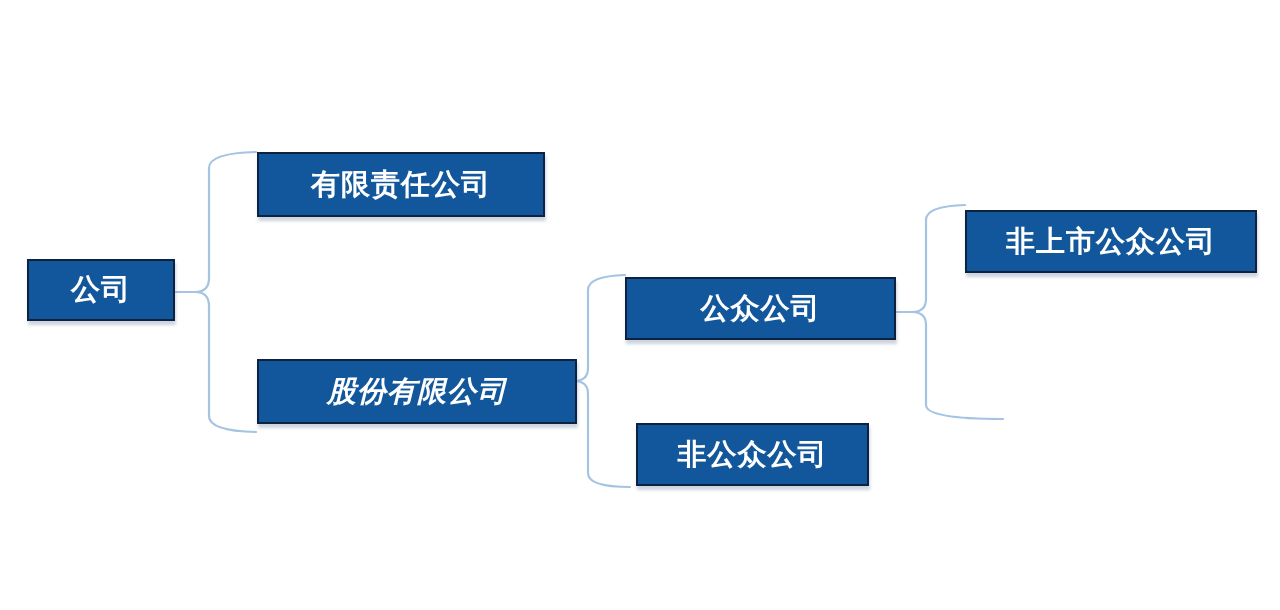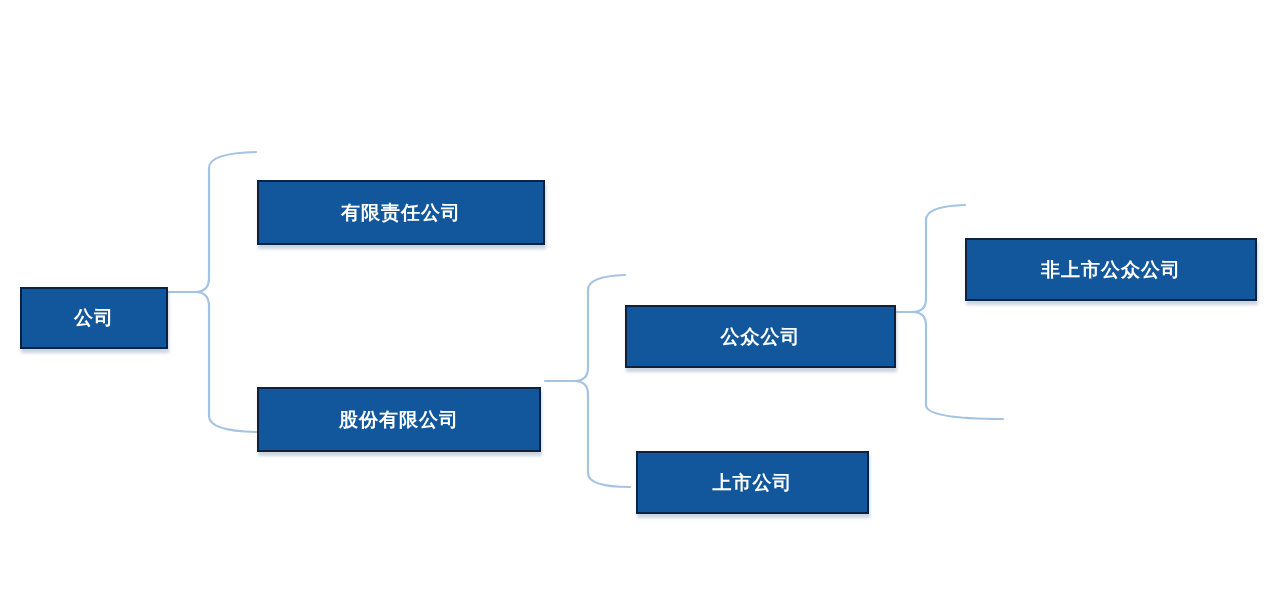--- a/index.html
+++ b/index.html
@@ -36,31 +36,30 @@
   }
   .node {
     position: absolute;
     display: flex;
     align-items: center;
     justify-content: center;
     background: var(--node-fill);
     border: 2px solid var(--node-border);
     box-shadow: 1px 4px 3px rgba(130, 148, 170, 0.40);
     color: var(--node-text);
-    font-size: 19px;
+    font-size: 29px;
     font-weight: bold;
     letter-spacing: 1px;
     text-align: center;
     white-space: nowrap;
     user-select: none;
-    margin-top: 28px;
   }
-  .node-company               { left: 20px;   top: 259px; width: 148px; height: 62px; }
+  .node-company               { left: 27px;   top: 259px; width: 148px; height: 62px; }
   .node-limited-liability     { left: 257px; top: 152px; width: 288px; height: 65px; }
-  .node-joint-stock           { left: 257px; top: 359px; width: 284px; height: 65px; }
+  .node-joint-stock           { left: 257px; top: 359px; width: 320px; height: 65px; font-style: italic; }
   .node-public                { left: 625px; top: 277px; width: 271px; height: 63px; }
   .node-non-public            { left: 636px; top: 423px; width: 233px; height: 63px; }
   .node-unlisted-public       { left: 965px; top: 210px; width: 292px; height: 63px; text-align: right; }
   .node-listed                { left: 977px; top: 344px; width: 280px; height: 63px; }
 </style>
 </head>
 <body>
 
 <div class="canvas">
 
@@ -86,21 +85,21 @@
 
   <div class="node node-joint-stock">
     <span>股份有限公司</span>
   </div>
 
   <div class="node node-public">
     <span>公众公司</span>
   </div>
 
   <div class="node node-non-public">
-    <span>上市公司</span>
+    <span>非公众公司</span>
   </div>
 
   <div class="node node-unlisted-public">
     <span>非上市公众公司</span>
   </div>
 
 
 </div>
 
 </body></html>

